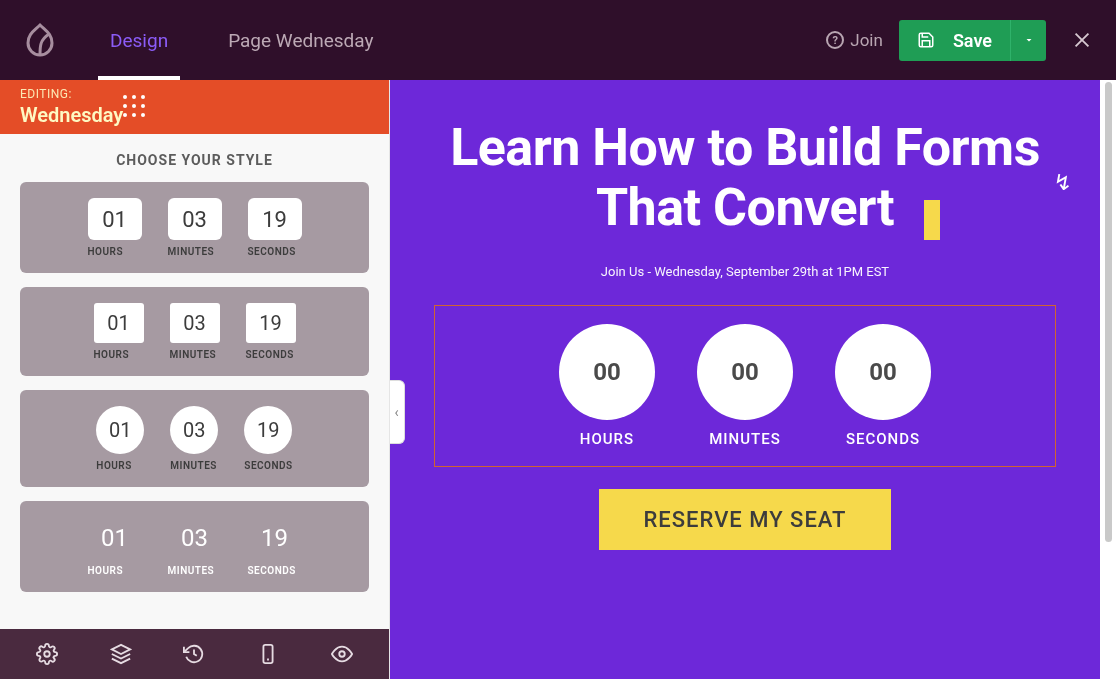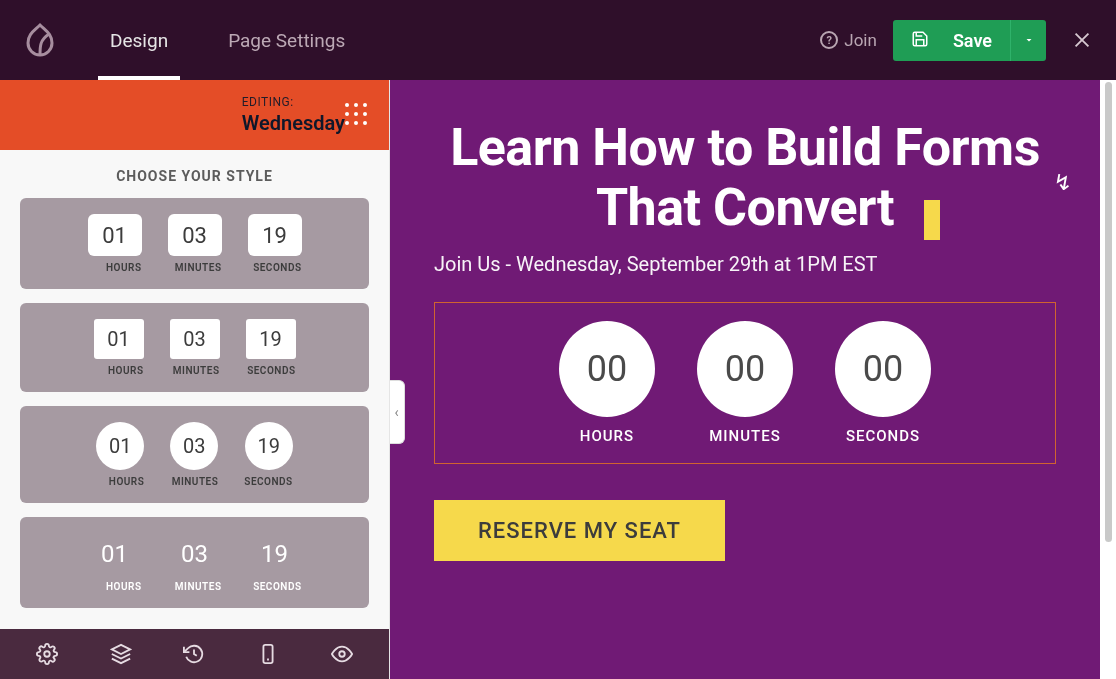--- a/index.html
+++ b/index.html
@@ -5,66 +5,66 @@
 *{box-sizing:border-box;margin:0;padding:0;font-family:-apple-system,BlinkMacSystemFont,"Segoe UI",Roboto,Helvetica,Arial,sans-serif}
 html,body{width:1116px;height:679px;overflow:hidden;background:#fff}
 .app{display:flex;flex-direction:column;height:679px}
 
 
 .topbar{height:80px;background:#2f0f2a;display:flex;align-items:center;padding:0 20px;color:#fff}
 .logo{width:40px;height:40px;display:flex;align-items:center;justify-content:center;margin-right:20px;color:#a78e9f}
 .logo svg{width:36px;height:36px}
 .tabs{display:flex;height:80px;align-items:stretch}
 .tab{display:flex;align-items:center;padding:0 30px;font-size:19px;color:#bca9b5;cursor:pointer;position:relative}
-.tab.active{color:#e5e5e5}
+.tab.active{color:#8b5cf6}
 .tab.active::after{content:"";position:absolute;bottom:0;left:18px;right:18px;height:4px;background:#fff}
 .top-right{margin-left:auto;display:flex;align-items:center;gap:16px}
 .help{display:flex;align-items:center;gap:6px;color:#b9a6b2;font-size:17px;cursor:pointer}
 .help-icon{width:18px;height:18px;border:2px solid #b9a6b2;border-radius:50%;display:flex;align-items:center;justify-content:center;font-size:11px;font-weight:700}
 .save-wrap{display:flex}
-.save-btn{background:#1f9d55;color:#fff;border:none;padding:10px 18px;font-size:18px;font-weight:600;display:flex;gap:24px;cursor:pointer;border-radius:3px 0 0 3px}
+.save-btn{background:#1f9d55;color:#fff;border:none;padding:10px 18px;font-size:18px;font-weight:600;display:flex;align-items:center;gap:18px;cursor:pointer;border-radius:3px 0 0 3px}
 .save-caret{background:#1f9d55;border:none;border-left:1px solid #2fb26a;color:#fff;width:36px;display:flex;align-items:center;justify-content:center;cursor:pointer;border-radius:0 3px 3px 0}
 .close-btn{width:28px;height:28px;display:flex;align-items:center;justify-content:center;color:#d7c9d1;cursor:pointer;font-size:26px;margin-left:6px}
 
 
 .main{flex:1;display:flex;min-height:0}
 .sidebar{width:390px;display:flex;flex-direction:column;background:#f8f8f8;border-right:1px solid #e5e5e5}
-.side-head{background:#e44d27;color:#0f172a;padding:14px 20px;display:flex;align-items:center;justify-content:flex-end;height:70px}
+.side-head{background:#e44d27;color:#fef9c3;padding:14px 20px;display:flex;align-items:center;justify-content:flex-start;height:54px}
 .side-head-left{display:flex;flex-direction:column;gap:2px}
 .editing-label{font-size:12px;letter-spacing:.5px;opacity:.9}
 .editing-name{font-size:20px;font-weight:600}
 .drag-dots{width:24px;height:24px;position:relative;display:grid;grid-template-columns:repeat(3,4px);grid-template-rows:repeat(3,4px);gap:5px}
 .drag-dots span{width:4px;height:4px;background:#fff;border-radius:50%}
 .style-title{text-align:center;font-size:14px;letter-spacing:1px;color:#5c5c5c;font-weight:700;padding:18px 0 14px}
 
 .styles{flex:1;overflow-y:auto;padding:0 20px 10px;display:flex;flex-direction:column;gap:14px}
 .style-card{background:#a69aa2;border-radius:6px;padding:16px;display:flex;justify-content:center;gap:26px;cursor:pointer}
-.unit{display:flex;flex-direction:column;align-items:flex-end;gap:6px}
+.unit{display:flex;flex-direction:column;align-items:flex-start;gap:6px}
 .unit-box{background:#fff;border-radius:6px;width:54px;height:42px;display:flex;align-items:center;justify-content:center;font-size:22px;color:#3c3c3c;font-weight:400}
 .unit-circ{background:#fff;border-radius:50%;width:48px;height:48px;display:flex;align-items:center;justify-content:center;font-size:20px;color:#3c3c3c}
 .unit-plain{width:54px;height:42px;display:flex;align-items:center;justify-content:center;font-size:24px;color:#fff;font-weight:400}
 .unit-card{background:#fff;border-radius:3px;width:50px;height:40px;display:flex;align-items:center;justify-content:center;font-size:20px;color:#3c3c3c}
 .unit-label{font-size:10px;letter-spacing:.5px;color:#3c3c3c;font-weight:600}
 .style-card.plain .unit-label{color:#fff}
 
 
 .bottombar{height:50px;background:#4a2a3f;display:flex;align-items:center;justify-content:space-around;padding:0 10px}
 .bb-btn{color:#e6dbe2;width:36px;height:36px;display:flex;align-items:center;justify-content:center;cursor:pointer}
 .bb-btn svg{width:22px;height:22px}
 
 
 .canvas-wrap{flex:1;position:relative;background:#fff;overflow:auto}
-.canvas{position:absolute;inset:0 16px 0 0;background:#701a75;padding:38px 44px 40px;color:#fff;display:flex;flex-direction:column;align-items:flex-start}
+.canvas{position:absolute;inset:0 16px 0 0;background:#6d28d9;padding:38px 44px 40px;color:#fff;display:flex;flex-direction:column;align-items:center}
 .headline{font-size:52px;font-weight:700;text-align:center;line-height:1.15;letter-spacing:-.5px}
-.subhead{margin-top:14px;font-size:20px;opacity:.95;text-align:center}
+.subhead{margin-top:26px;font-size:13px;opacity:.95;text-align:center}
 .countdown-sel{margin-top:26px;border:1px solid #d1632f;padding:18px 40px;display:flex;gap:42px;justify-content:center;width:100%;max-width:680px}
 .cd-unit{display:flex;flex-direction:column;align-items:center;gap:10px}
-.cd-circle{width:96px;height:96px;background:#fff;border-radius:50%;display:flex;align-items:center;justify-content:center;color:#4a4a4a;font-size:36px;font-weight:400}
+.cd-circle{width:96px;height:96px;background:#fff;border-radius:50%;display:flex;align-items:center;justify-content:center;color:#4a4a4a;font-size:24px;font-weight:700}
 .cd-label{font-size:15px;letter-spacing:1px;font-weight:500}
-.cta{margin-top:36px;background:#f6d94b;color:#3c3c3c;border:none;padding:18px 44px;font-size:22px;letter-spacing:1px;font-weight:500;cursor:pointer}
+.cta{margin-top:22px;background:#f6d94b;color:#3c3c3c;border:none;padding:18px 44px;font-size:22px;letter-spacing:1px;font-weight:500;cursor:pointer}
 .collapse-handle{position:absolute;left:-1px;top:300px;width:16px;height:64px;background:#fff;border:1px solid #ddd;border-left:none;border-radius:0 6px 6px 0;display:flex;align-items:center;justify-content:center;color:#888;cursor:pointer;font-size:14px}
 .vscroll{position:absolute;right:4px;top:2px;width:7px;height:460px;background:#c9c9c9;border-radius:4px}
 
 
 .deco-bird{position:absolute;top:90px;right:28px;color:#fff;font-size:22px}
 .deco-bar{position:absolute;top:120px;right:160px;width:16px;height:40px;background:#f6d94b}
 </style>
 </head>
 <body>
 
@@ -75,21 +75,21 @@
       <svg viewBox="0 0 24 24" fill="none" stroke="currentColor" stroke-width="2">
           <path d="M12 2C8 6 4 8 4 14a8 8 0 0 0 16 0c0-6-4-8-8-12z"></path>
           <path d="M12 22c0-6 0-10 6-14"></path>
         </svg>
     </div>
     <div class="tabs">
       <div class="tab active">
           <span>Design</span>
         </div>
       <div class="tab">
-          <span>Page Settings</span>
+          <span>Page Wednesday</span>
         </div>
     </div>
     <div class="top-right">
       <div class="help">
         <span class="help-icon">?</span>
         <span>Join</span>
       </div>
       <div class="save-wrap">
         <button class="save-btn">
           <svg width="18" height="18" viewBox="0 0 24 24" fill="none" stroke="currentColor" stroke-width="2">

